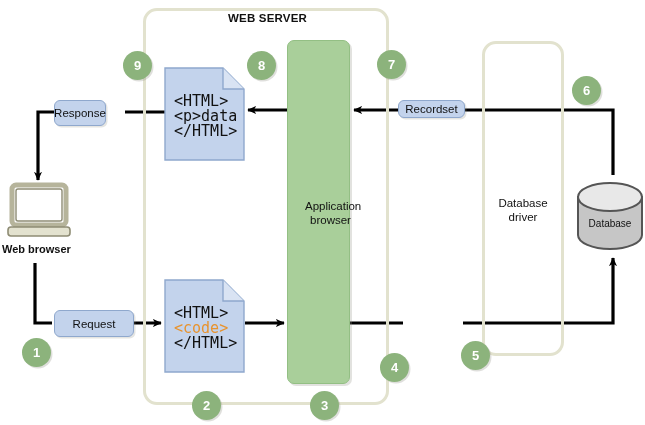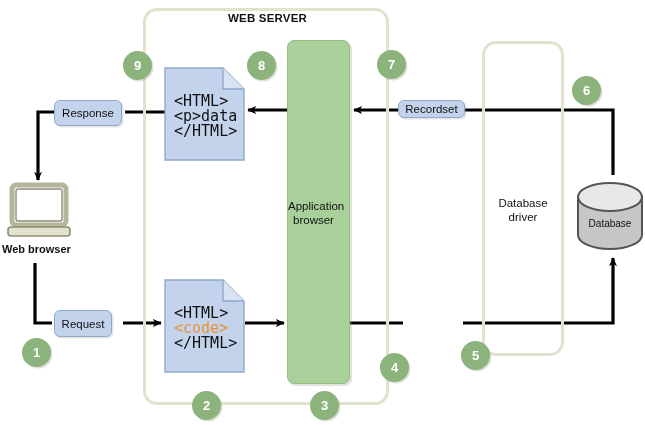--- a/index.html
+++ b/index.html
@@ -77,21 +77,21 @@
     width: 63px;
     height: 344px;
     background: #a9cf9a;
     border: 1px solid #93bf84;
     border-radius: 7px;
     box-shadow: 2px 2px 0 rgba(150,150,140,0.28);
     box-sizing: border-box;
   }
   #app-server-label {
     position: absolute;
-    left: 0;
+    left: 17px;
     top: 158px;
     width: 51px;
     text-align: center;
     font-size: 11.5px;
     color: #111111;
     line-height: 14px;
   }
 
   
   .pill {
@@ -100,22 +100,22 @@
     border: 1px solid #8fa8cd;
     border-radius: 6px;
     box-sizing: border-box;
     display: flex;
     align-items: center;
     justify-content: center;
     font-size: 11.5px;
     color: #111111;
     box-shadow: 1.5px 1.5px 0 rgba(150,150,140,0.25);
   }
-  #response-pill { left: 54px;  top: 100px; width: 68px; height: 26px; }
-  #request-pill  { left: 54px;  top: 310px; width: 58px; height: 27px; }
+  #response-pill { left: 54px;  top: 100px; width: 52px; height: 26px; }
+  #request-pill  { left: 54px;  top: 310px; width: 80px; height: 27px; }
   #recordset-pill{ left: 398px; top: 100px; width: 67px; height: 18px; }
   #query-pill    { left: 403px; top: 309px; width: 60px; height: 27px; }
 
   
   .doc {
     position: absolute;
     width: 79px;
     height: 92px;
   }
   #doc-top    { left: 165px; top: 68px; }

